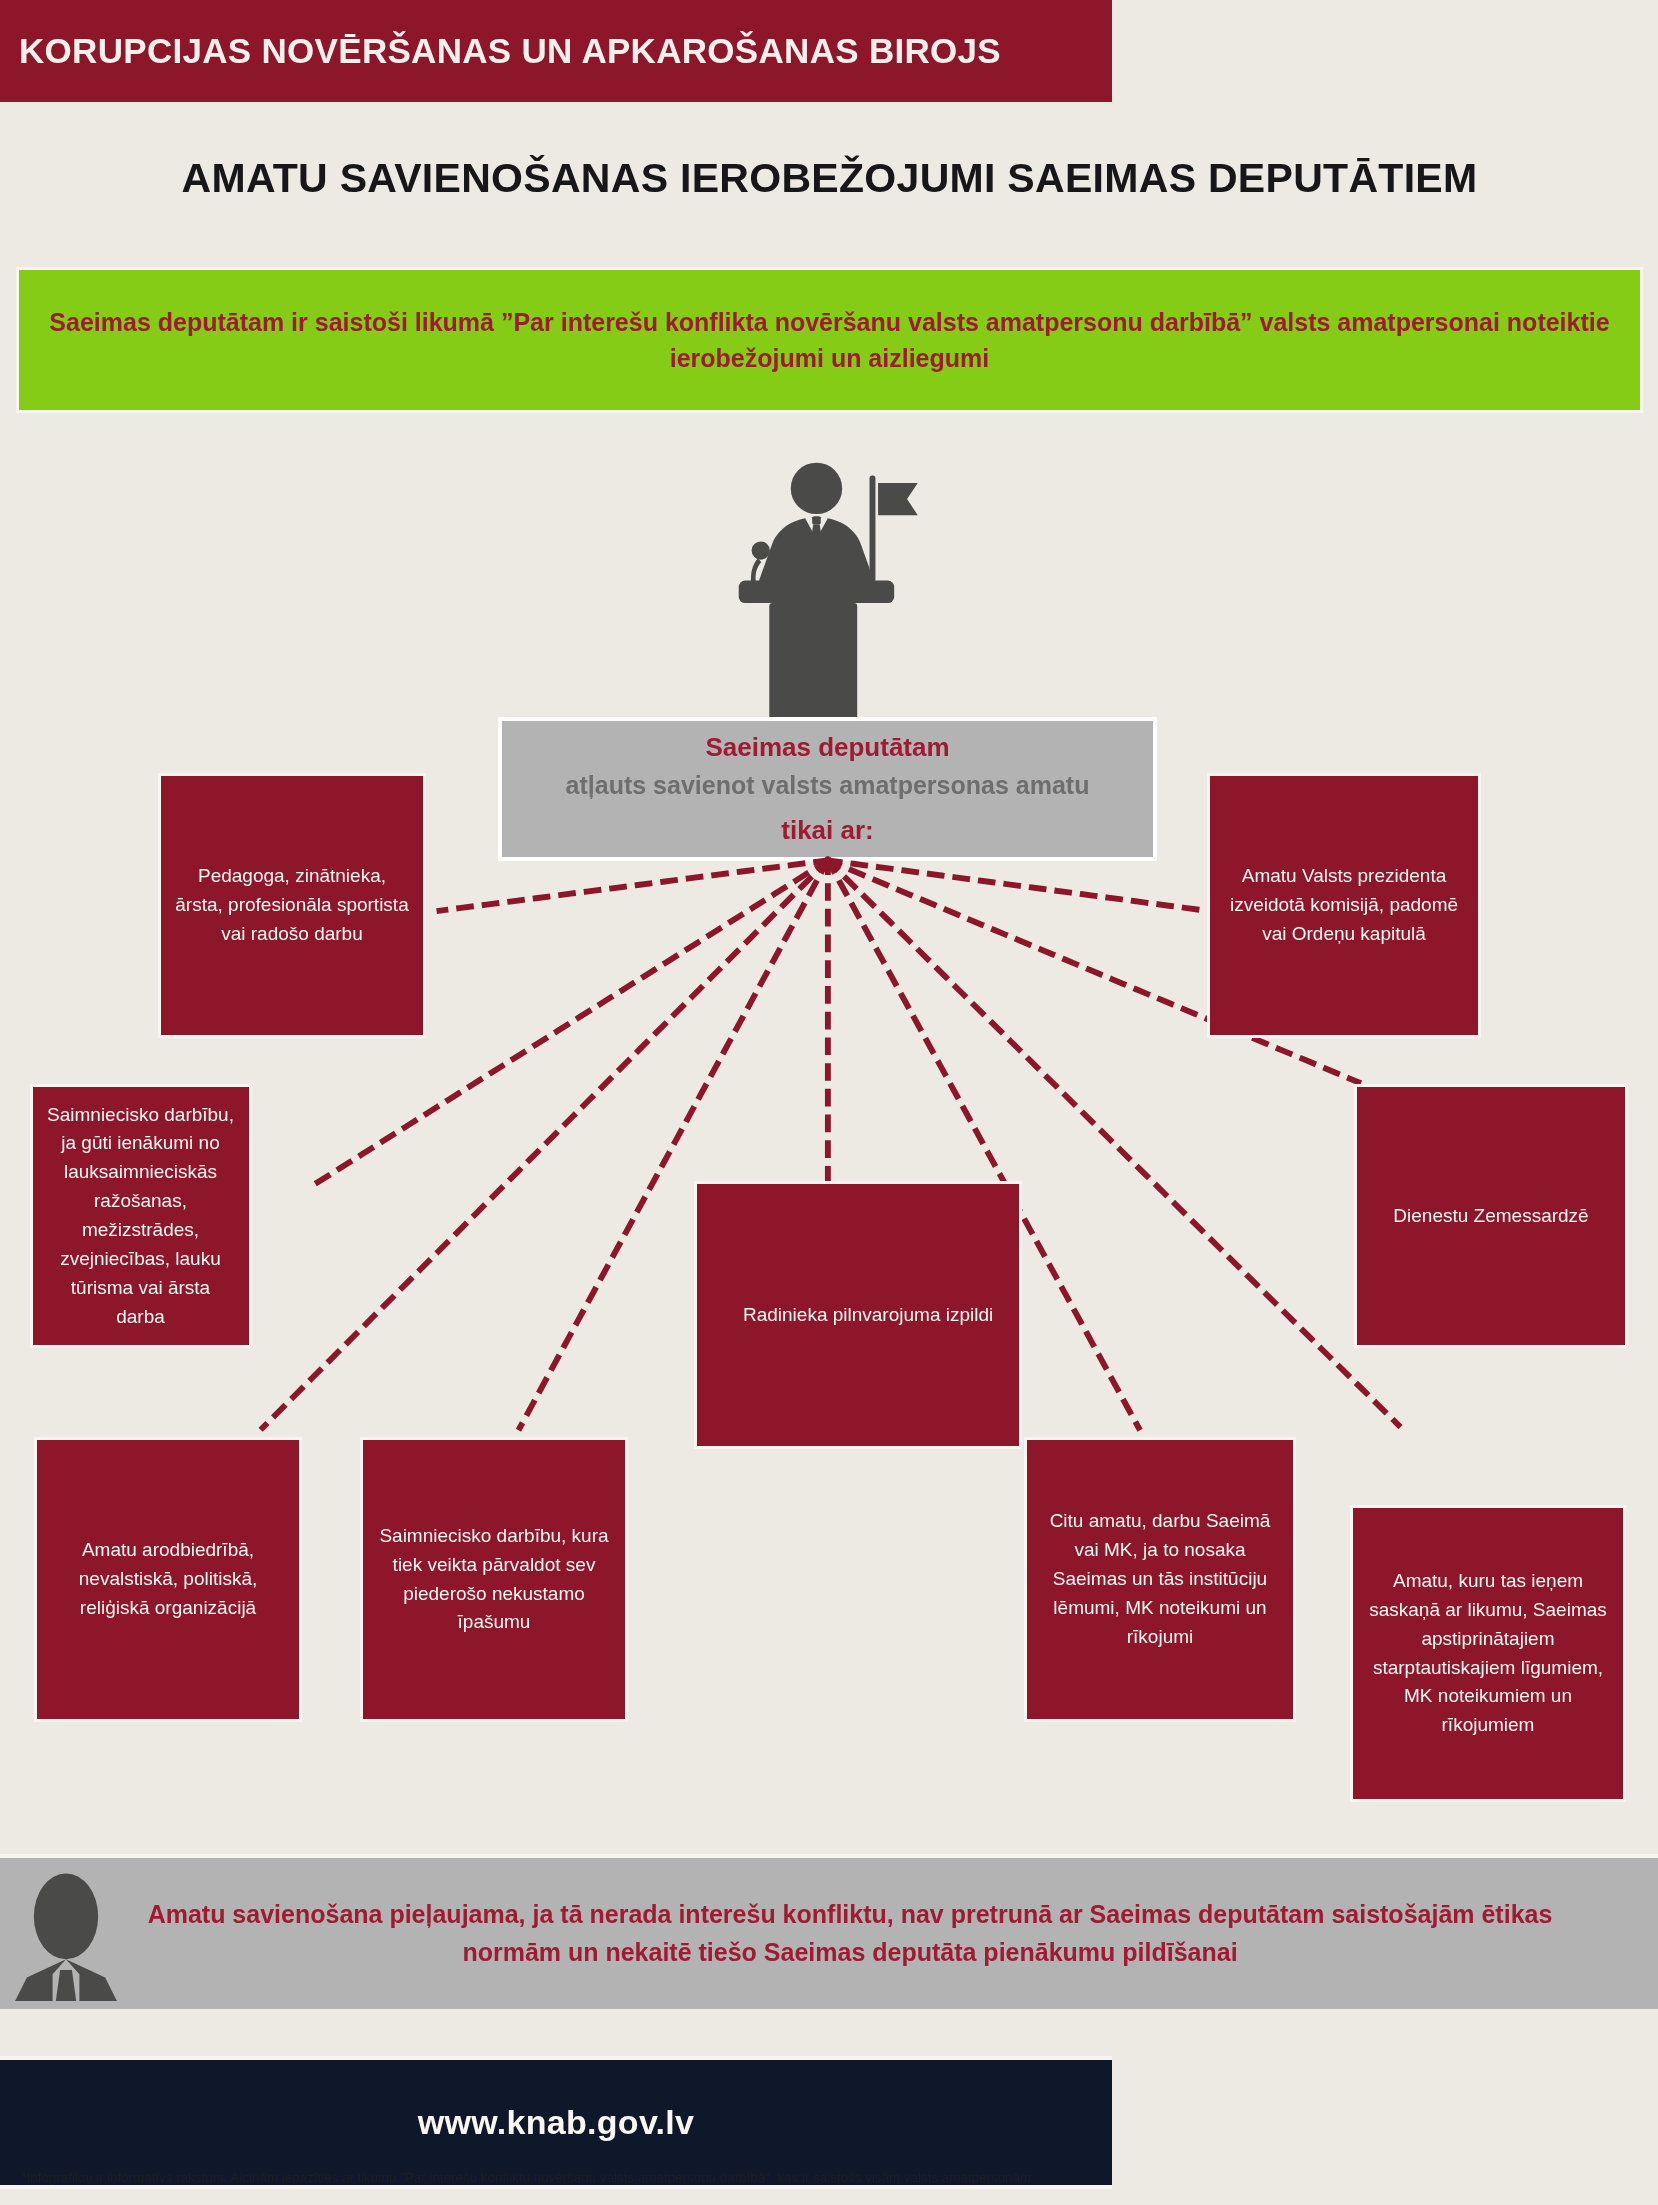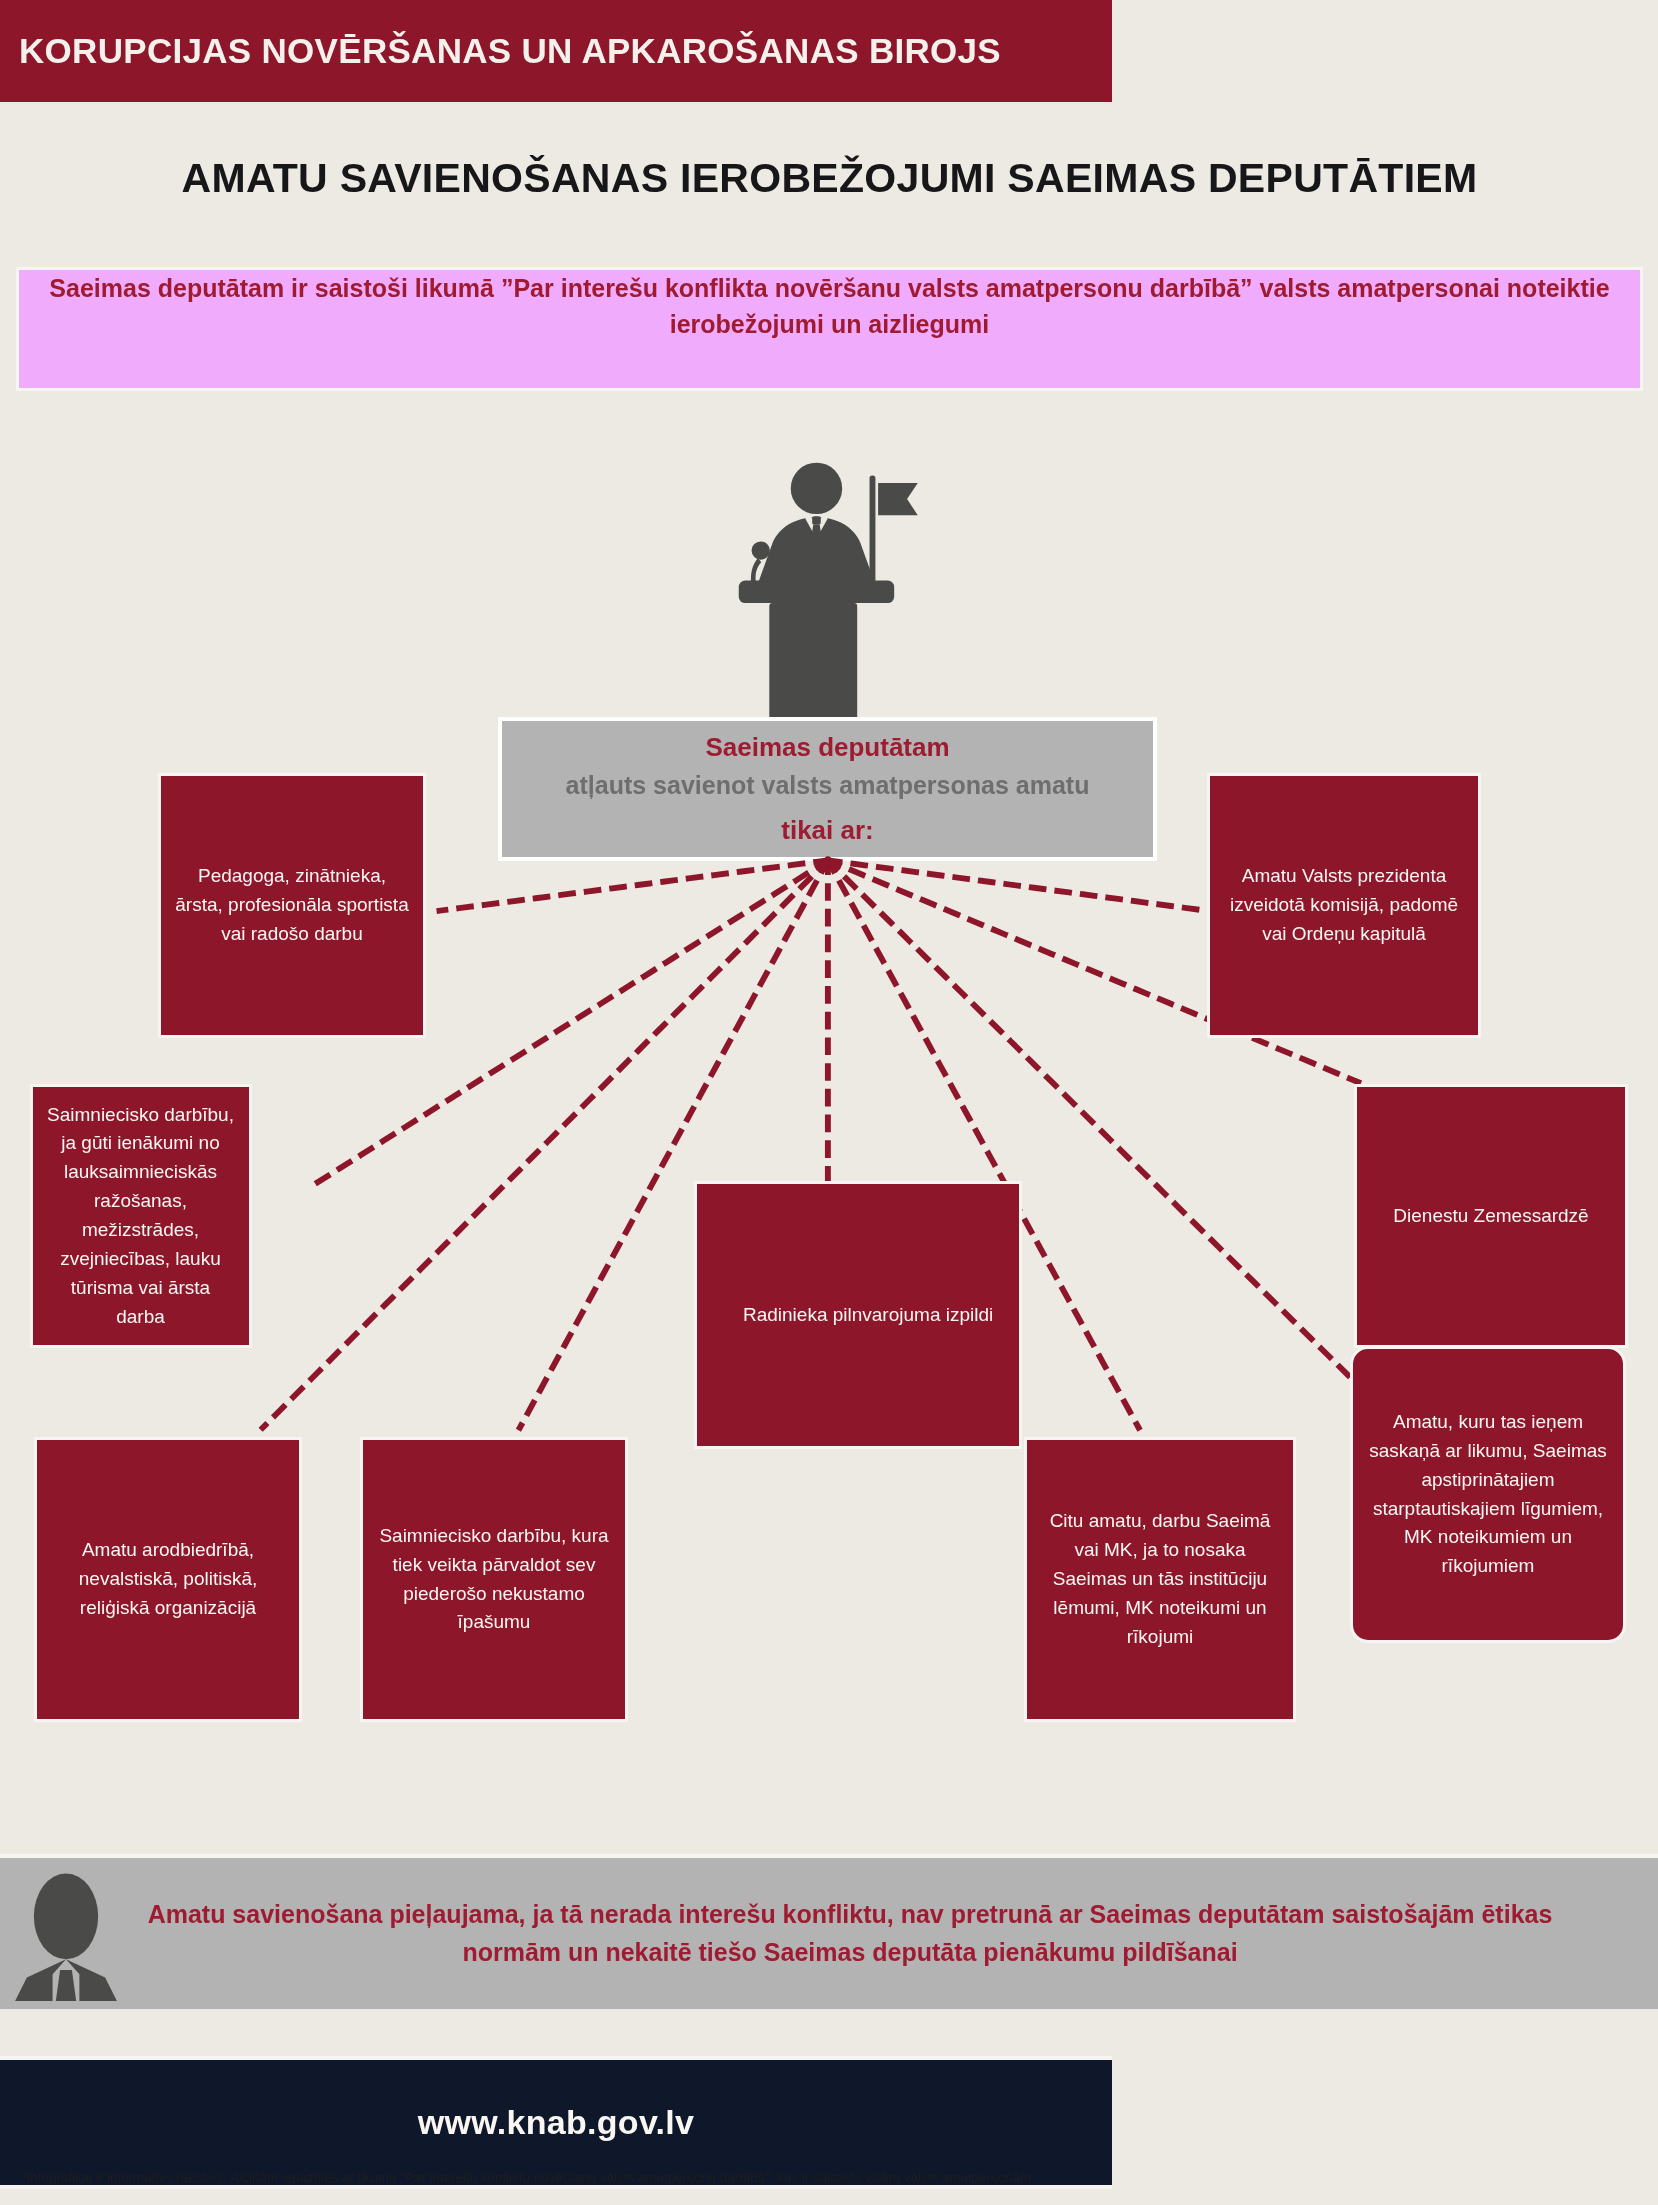--- a/index.html
+++ b/index.html
@@ -42,26 +42,26 @@
     font-size: 41px;
     font-weight: bold;
     color: #17171A;
     letter-spacing: 0.3px;
   }
 
   
   .intro-banner {
     position: absolute;
     left: 16px; top: 267px;
-    width: 1627px; height: 124px;
-    background: #f0abfc;
+    width: 1627px; height: 146px;
+    background: #84cc16;
     border: 3.2px solid #F6F5F1;
     box-sizing: border-box;
     display: flex;
-    align-items: flex-start;
+    align-items: center;
     justify-content: center;
   }
   .intro-banner-text {
     color: #9E1B32;
     font-size: 25px;
     font-weight: bold;
     line-height: 1.45;
     text-align: center;
     max-width: 1597px;
     padding: 0 16px;
@@ -274,21 +274,21 @@
 </div>
 
 <div class="leaf" style="left:360px;  top:1437px; width:268px;  height:285px;">
   <span>Saimniecisko darbību, kura tiek veikta pārvaldot sev piederošo nekustamo īpašumu</span>
 </div>
 
 <div class="leaf" style="left:1024px; top:1437px; width:272px;  height:285px;">
   <span>Citu amatu, darbu Saeimā vai MK, ja to nosaka Saeimas un tās institūciju lēmumi, MK noteikumi un rīkojumi</span>
 </div>
 
-<div class="leaf" style="left:1350px; top:1346px; width:276px;  height:297px;border-radius:18px;">
+<div class="leaf" style="left:1350px; top:1505px; width:276px;  height:297px;">
   <span>Amatu, kuru tas ieņem saskaņā ar likumu, Saeimas apstiprinātajiem starptautiskajiem līgumiem, MK noteikumiem un rīkojumiem</span>
 </div>
 
 <div class="note-bar">
   <div class="note-avatar">
     <svg viewBox="0 0 190 250" width="102" height="134" aria-hidden="true">
       <g fill="#4A4A48">
         <ellipse cx="95" cy="92" rx="60" ry="80"></ellipse>
         <path d="M95 172 L22 206 L0 250 L70 250 L70 200 Z"></path>
         <path d="M95 172 L168 206 L190 250 L120 250 L120 200 Z"></path>

